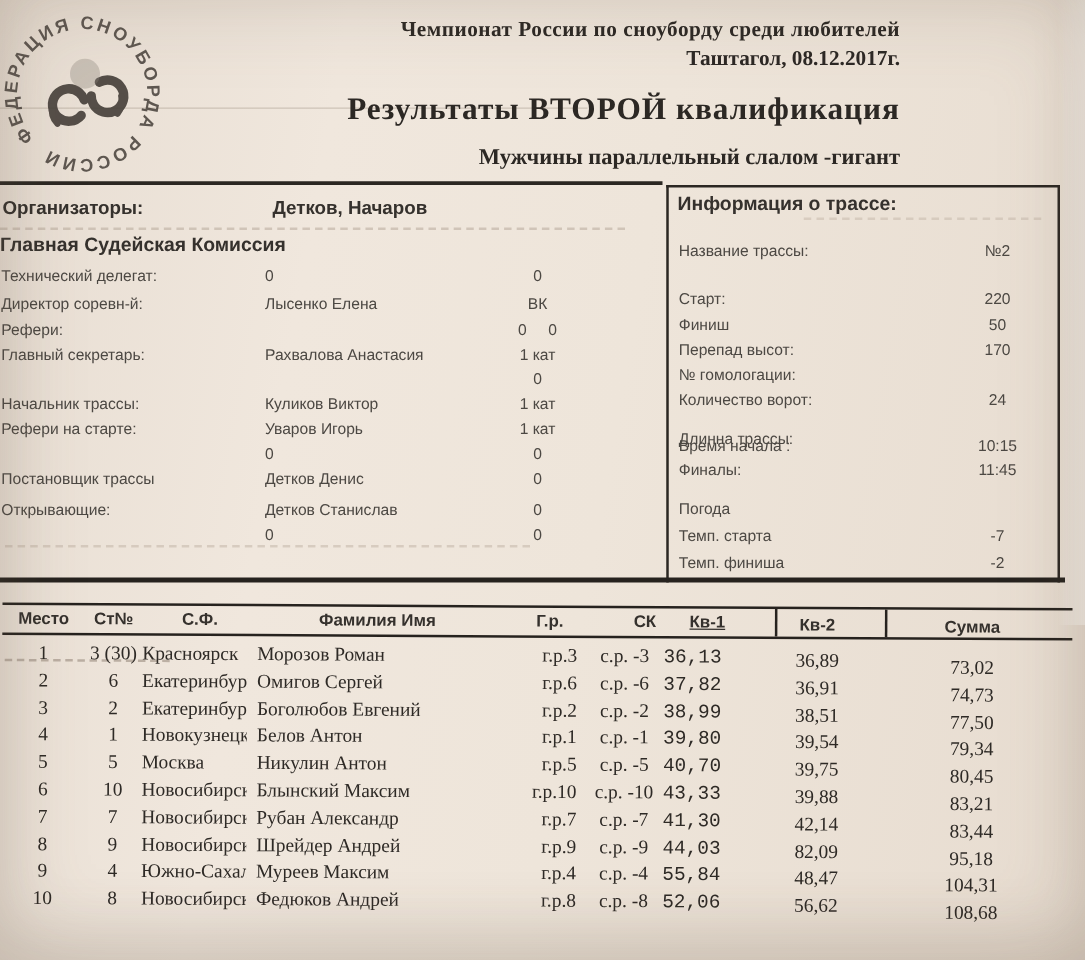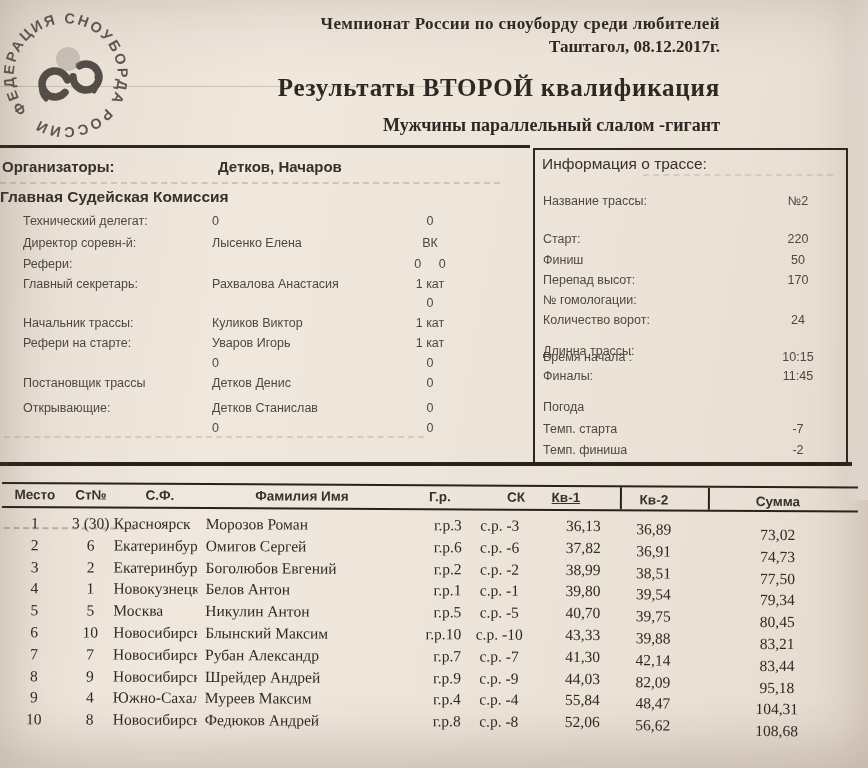--- a/index.html
+++ b/index.html
@@ -27,30 +27,30 @@
 
   
   .left-info{position:absolute;left:0;top:145px;width:530px;height:320px;
     border-top:3px solid #2b2722;}
   .org-label{position:absolute;left:2px;top:10px;font-size:15px;font-weight:bold;color:#35312d;}
   .org-value{position:absolute;left:218px;top:10px;font-size:15px;font-weight:bold;color:#35312d;}
   .org-underline{position:absolute;left:0;top:34px;width:500px;height:0;
     border-top:2px dashed #b8aa9c;opacity:.55;}
   .jury-title{position:absolute;left:0;top:40px;font-size:15.5px;font-weight:bold;color:#35312d;}
   .jrow{position:absolute;left:0;width:530px;height:18px;font-size:12.5px;color:#4c4843;}
-  .jl{position:absolute;left:11px;padding-left:12px;}
+  .jl{position:absolute;left:1px;}
   .jv{position:absolute;left:212px;}
   .je{position:absolute;left:390px;width:80px;text-align:center;white-space:pre;}
   .faint-dashes{position:absolute;left:4px;top:288px;width:420px;height:0;
     border-top:2px dashed #c0b2a4;opacity:.5;}
 
   
   .right-info{position:absolute;left:533px;top:148px;width:311px;height:316px;
     border:2.5px solid #2b2722;border-bottom:none;}
-  .ti-title{position:absolute;left:7px;top:5px;font-size:15.5px;font-weight:normal;color:#35312d;}
+  .ti-title{position:absolute;left:7px;top:5px;font-size:15.5px;font-weight:bold;color:#35312d;}
   .ti-underline{position:absolute;left:108px;top:24px;width:190px;border-top:2px dashed #c0b2a4;opacity:.45;}
   .trow{position:absolute;left:0;width:311px;height:18px;font-size:12.5px;color:#4c4843;}
   .tl{position:absolute;left:8px;}
   .tv{position:absolute;left:228px;width:70px;text-align:center;}
 
   .bottom-rule{position:absolute;left:0;top:462px;width:852px;height:3.5px;background:#26221e;}
 
   
   .results{position:absolute;left:2px;top:482px;width:856px;
     transform:rotate(.3deg);transform-origin:0 0;}
@@ -72,21 +72,21 @@
   .tbody{position:relative;margin-top:6px;font-family:"Liberation Serif",serif;
     font-size:15.5px;color:#2e2a26;}
   .rrow{position:relative;height:21.8px;}
   .c{position:absolute;top:0;}
   .c-place{left:6px;width:54px;text-align:center;}
   .c-bib{left:62px;width:54px;text-align:center;white-space:nowrap;}
   .c-city{left:112px;width:84px;overflow:hidden;white-space:nowrap;}
   .c-name{left:204px;white-space:nowrap;}
   .c-gr{left:394px;width:66px;text-align:right;white-space:nowrap;}
   .c-ck{left:462px;width:72px;text-align:center;white-space:nowrap;}
-  .c-kv1{left:529px;width:70px;text-align:right;}
+  .c-kv1{left:529px;width:70px;text-align:left;font-family:Liberation Mono, monospace;}
   .c-kv2{left:612px;width:80px;text-align:center;transform:translateY(3px);}
   .c-sum{left:731px;width:90px;text-align:center;transform:translateY(8px);}
   .strike{position:absolute;left:2px;top:13px;width:132px;border-top:2px dashed #9b8d80;opacity:.6;}
 </style>
 </head>
 <body>
 
 <div class="page">
   <div class="edge-light"></div>
   <div class="scanline"></div>

